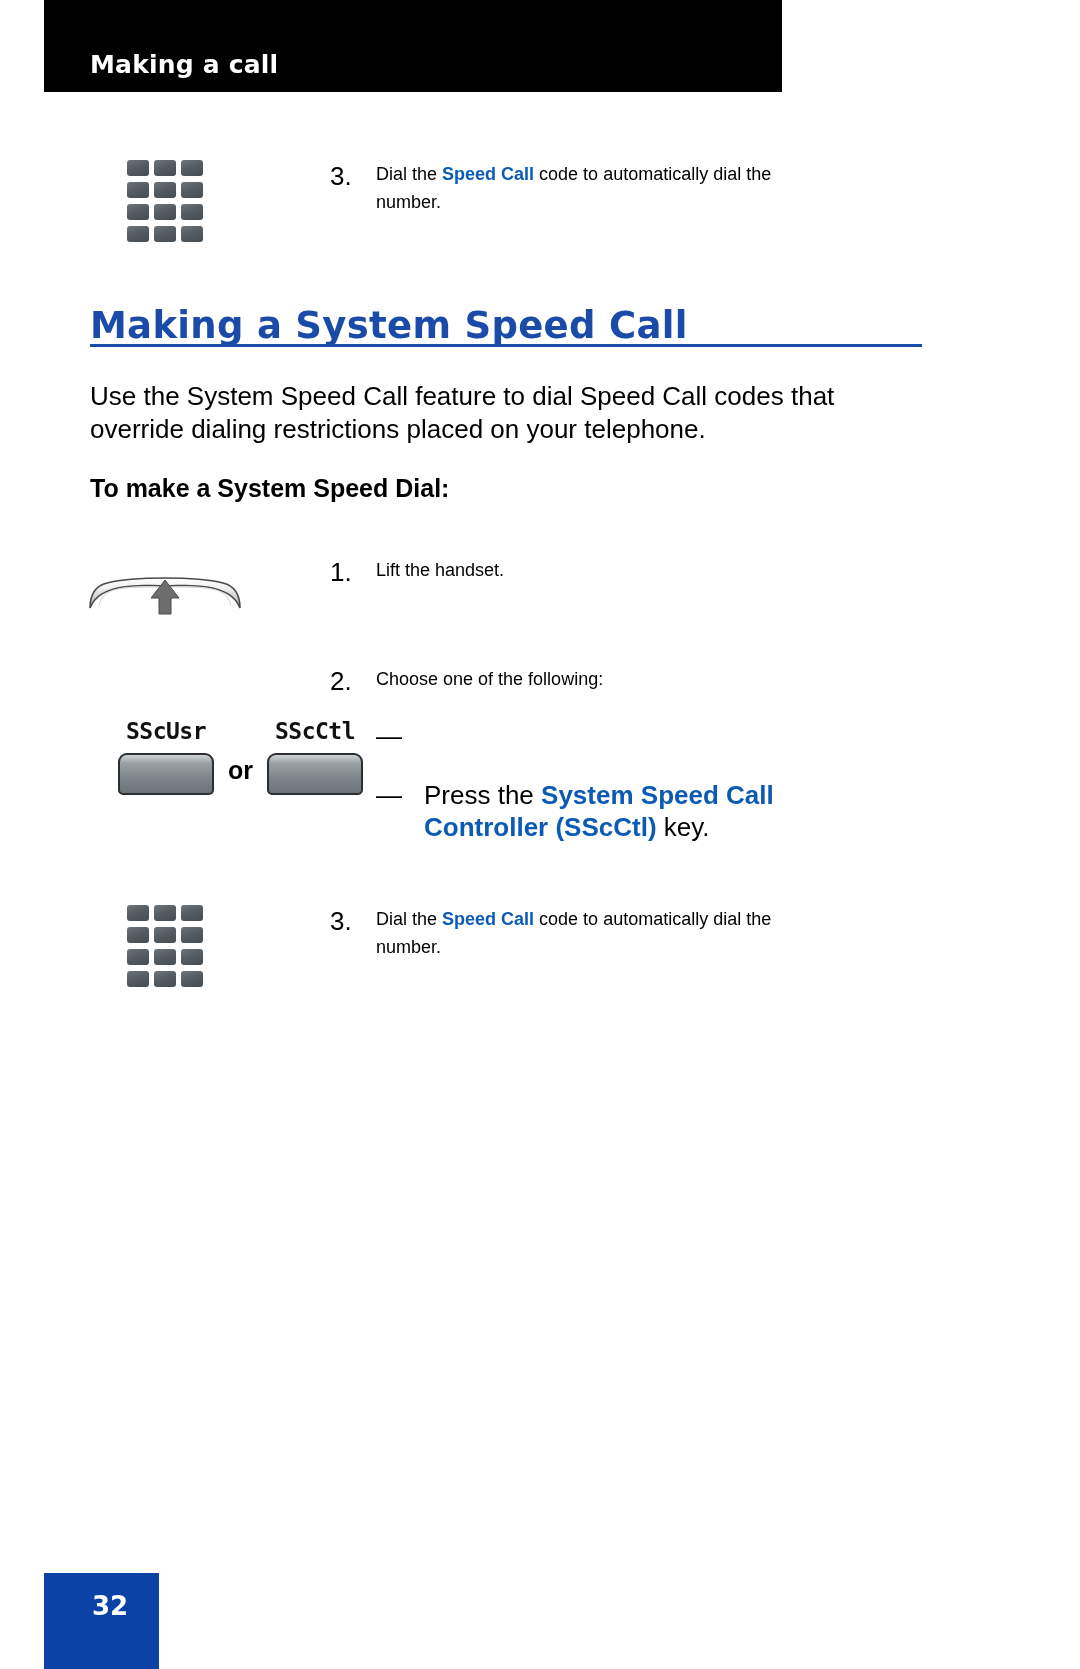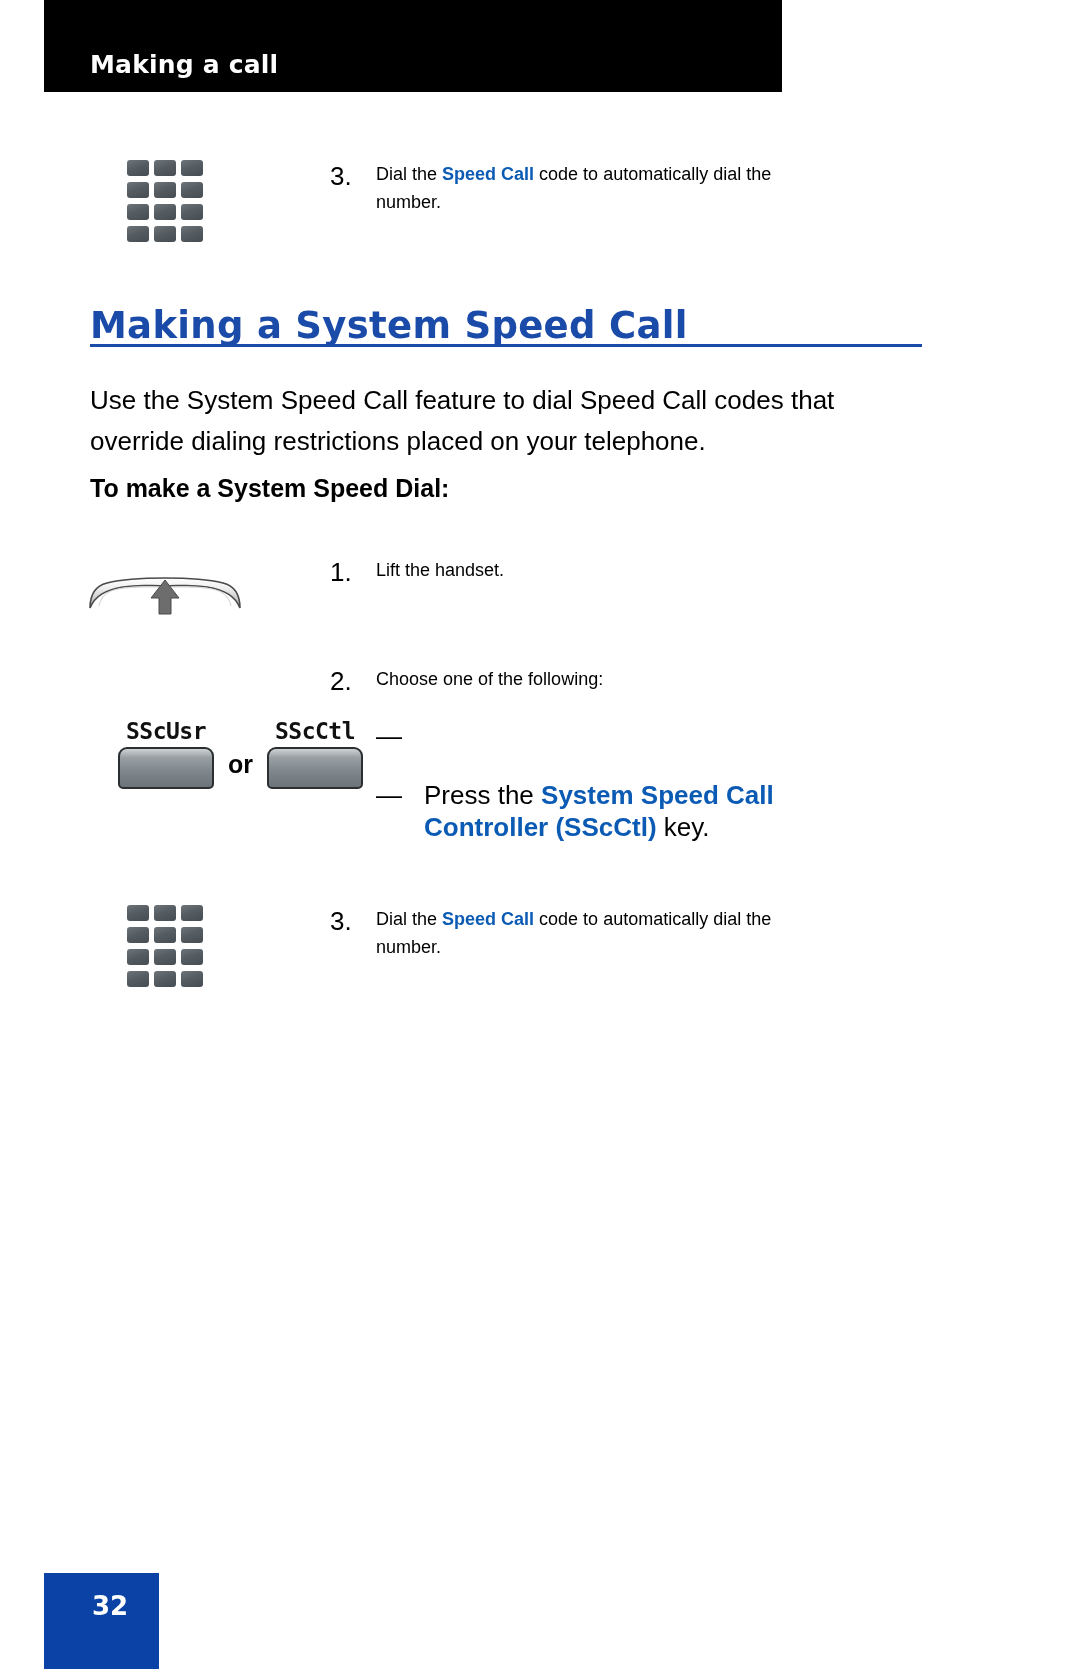--- a/index.html
+++ b/index.html
@@ -115,21 +115,21 @@
     flex-direction: column;
     align-items: center;
     width: 96px;
   }
   .softkey-label {
     font-family: "DejaVu Sans Mono", monospace;
     font-size: 23px;
     font-weight: bold;
     letter-spacing: -0.5px;
     color: #111111;
-    margin-bottom: 3px;
+    margin-bottom: 9px;
     white-space: nowrap;
   }
   .softkey-btn {
     width: 96px;
     height: 42px;
     border-radius: 9px 9px 5px 5px;
     background: linear-gradient(180deg, #cfd3d5 0%, #9aa1a5 22%, #7e868b 60%, #6c7479 100%);
     border: 2px solid #2b2f32;
     box-sizing: border-box;
   }
@@ -137,21 +137,21 @@
     font-size: 25px;
     font-weight: bold;
     padding: 0 14px 10px 14px;
     text-align: right;
   }
 
   
   .para {
     position: absolute;
     font-size: 26px;
-    line-height: 41px;
+    line-height: 33px;
     width: 840px;
   }
   .subhead {
     position: absolute;
     font-size: 25px;
     font-weight: bold;
   }
 
   
   .section-heading {

